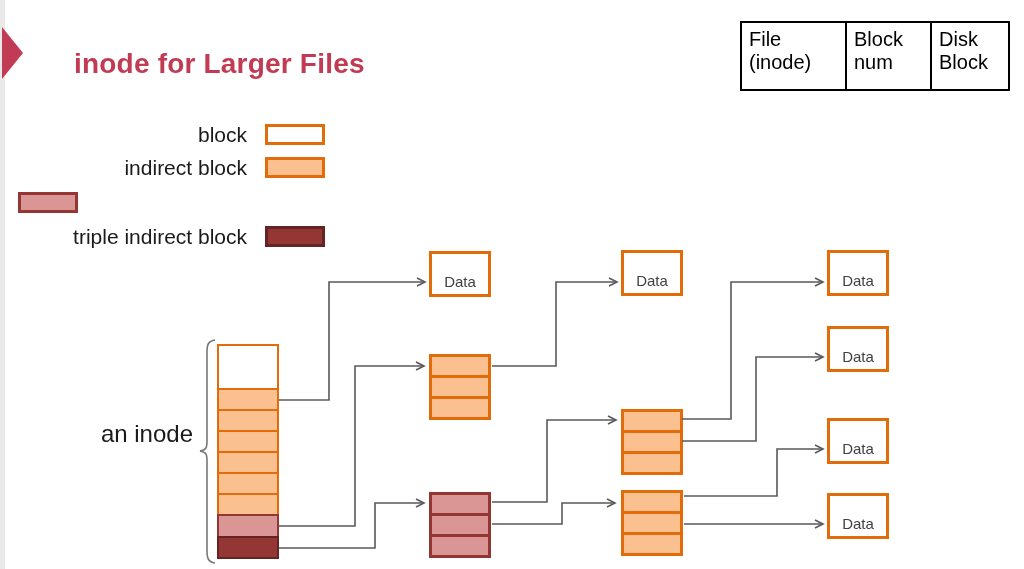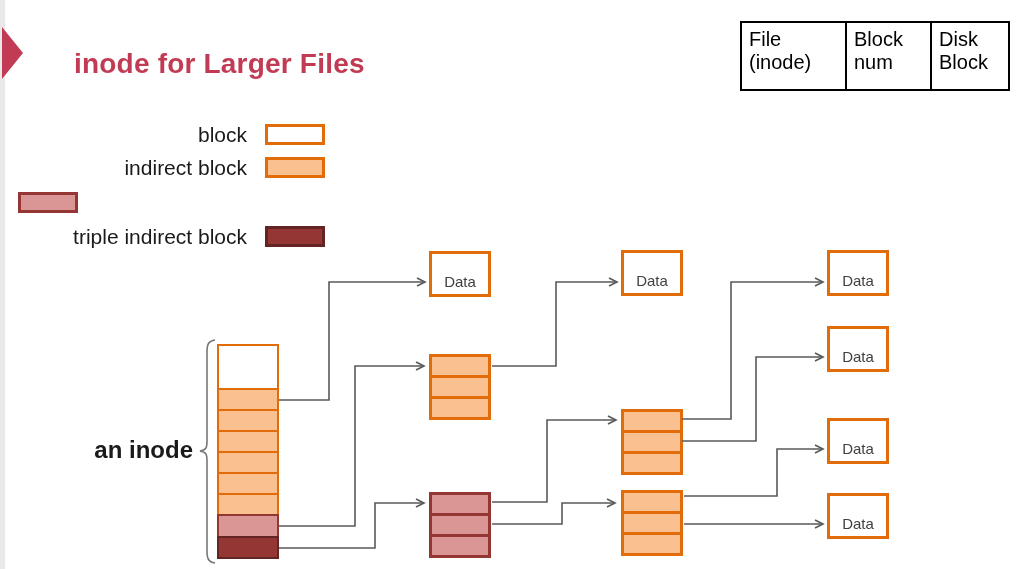--- a/index.html
+++ b/index.html
@@ -26,22 +26,22 @@
   .map-table td.c3{width:62px;}
 
   
   .legend-row{left:0;height:21px;display:flex;align-items:flex-end;}
   .legend-label{flex:0 0 247px;text-align:right;font-size:21px;color:#1a1a1a;
                 line-height:21px;}
   .legend-swatch{width:60px;height:21px;margin-left:18px;
                  border:3px solid;box-sizing:border-box;}
 
   
-  .inode-label{left:56px;top:436px;width:137px;text-align:right;
-               font-size:24px;color:#1a1a1a;font-weight:bold;}
+  .inode-label{left:56px;top:420px;width:137px;text-align:right;
+               font-size:24px;color:#1a1a1a;}
 
   
   .stack{display:flex;flex-direction:column;}
   .brow{box-sizing:border-box;border:2px solid;margin-top:-2px;width:62px;}
   .brow:first-child{margin-top:0;}
   .brow3{box-sizing:border-box;border:3px solid;margin-top:-3px;width:62px;height:24px;}
   .brow3:first-child{margin-top:0;}
   .h46{height:46px;} .h23{height:23px;} .h24{height:24px;}
 
   

